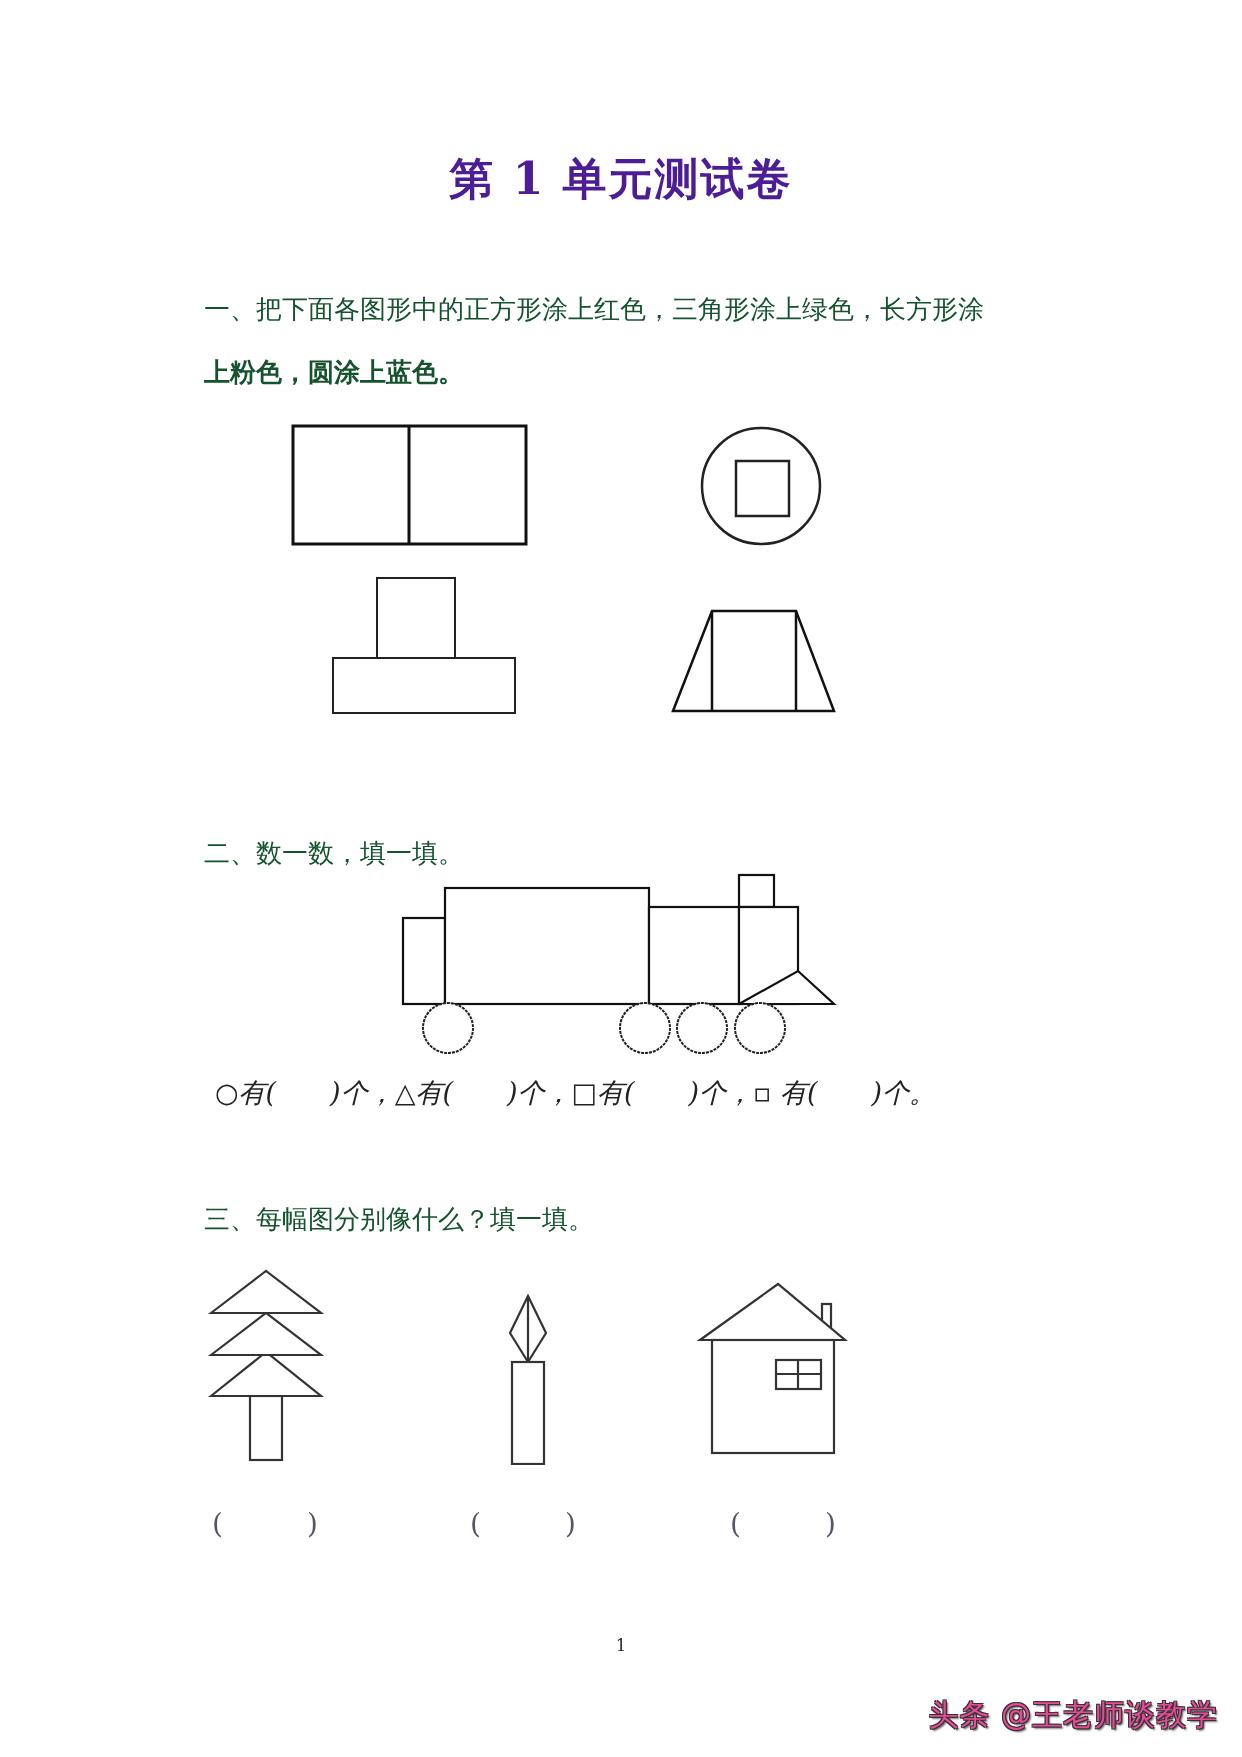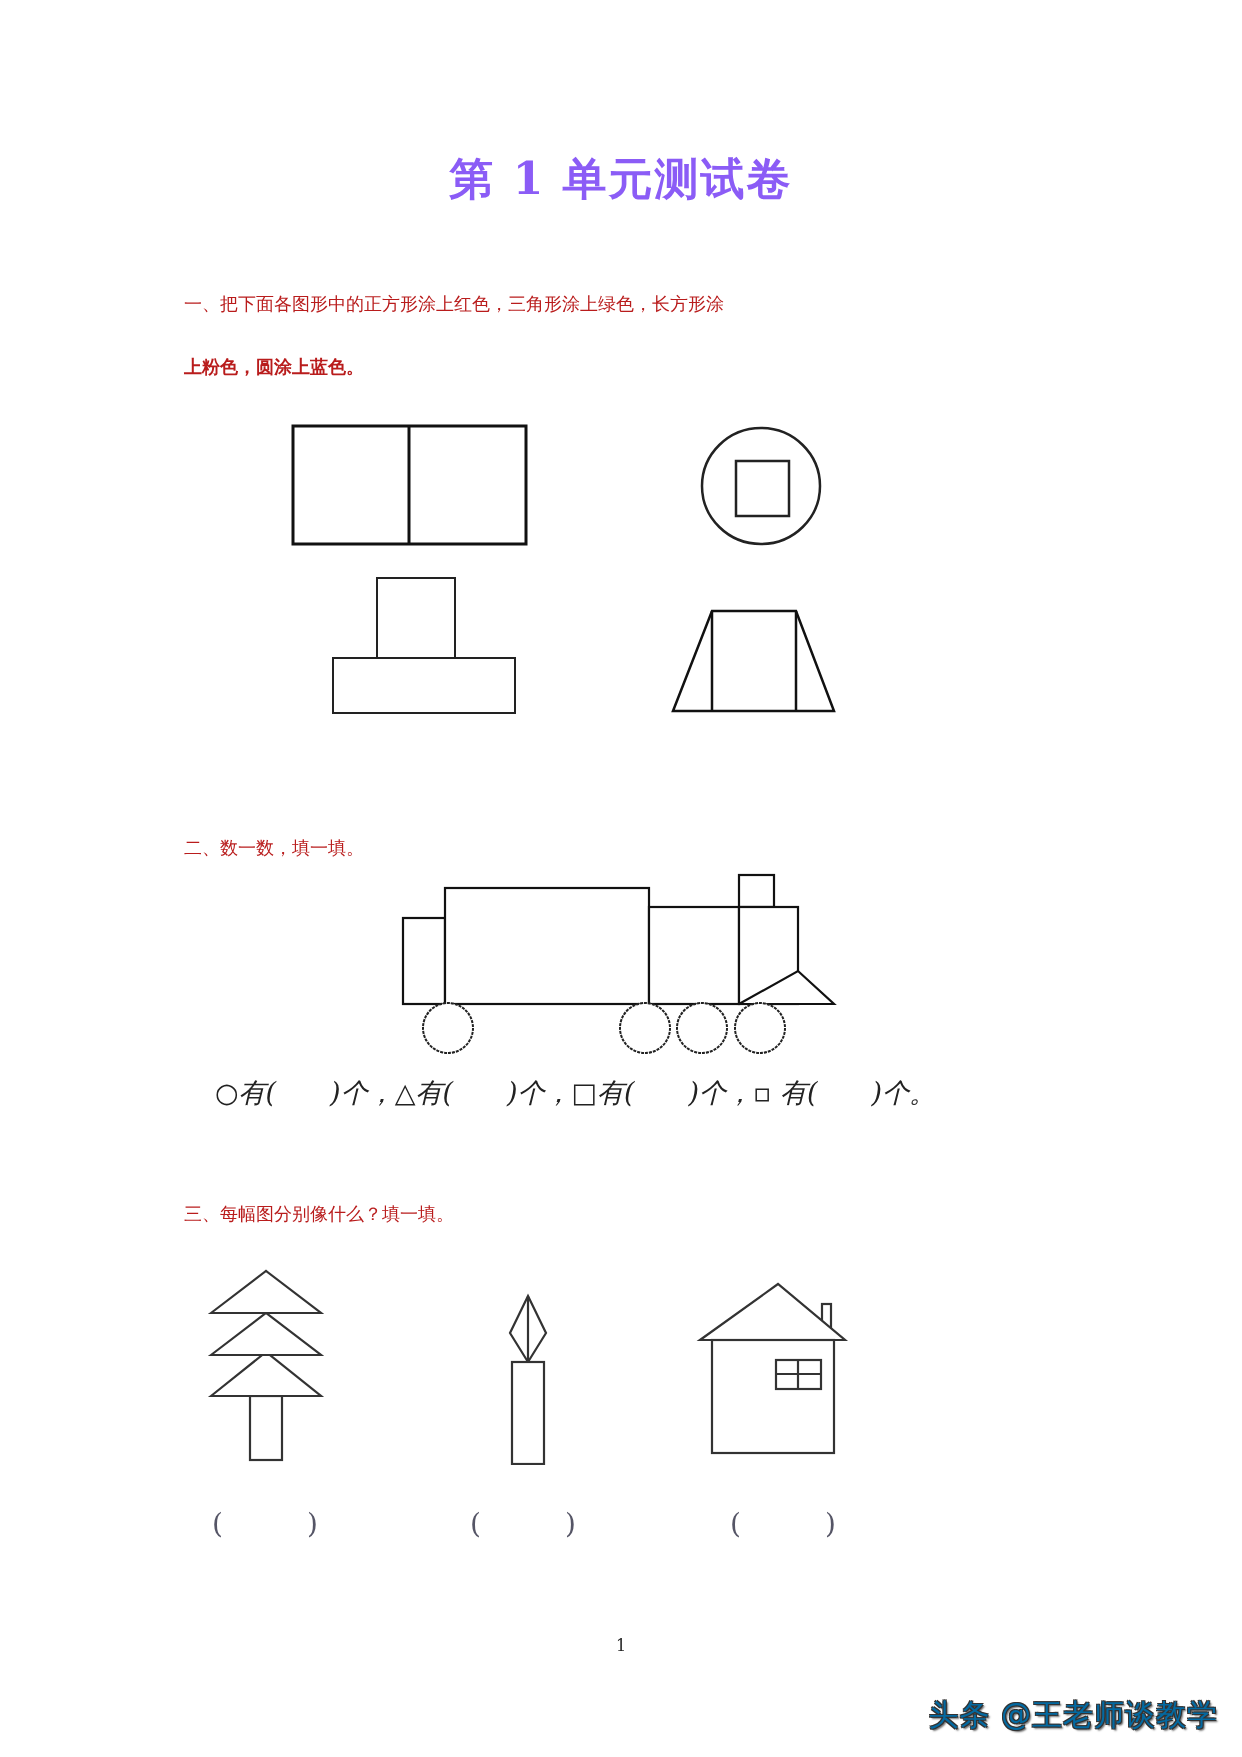--- a/index.html
+++ b/index.html
@@ -1,24 +1,24 @@
 <!DOCTYPE html>
 <html><head>
 <meta charset="utf-8">
 <style>
   html, body { margin: 0; padding: 0; background: #ffffff; }
   body { width: 1242px; height: 1757px; position: relative; overflow: hidden; font-family: "DejaVu Serif", "Liberation Serif", serif; color: #1a1a1a; }
   .abs { position: absolute; }
-  .title { left: 0; width: 1242px; top: 150px; text-align: center; font-size: 44px; font-weight: bold; letter-spacing: 2px; color: #8b5cf6; }
-  .q { left: 184px; font-size: 18px; color: #b91c1c; white-space: nowrap; }
+  .title { left: 0; width: 1242px; top: 150px; text-align: center; font-size: 44px; font-weight: bold; letter-spacing: 2px; color: #4c1d95; }
+  .q { left: 204px; font-size: 26px; color: #14532d; white-space: nowrap; }
   .fig { position: absolute; }
   .answer-line { left: 215px; top: 1075px; font-size: 27px; color: #222; white-space: nowrap; font-style: italic; }
   .paren { font-size: 28px; color: #556; }
   .page-num { left: 0; width: 1242px; top: 1636px; text-align: center; font-size: 16px; color: #222; }
-  .watermark { right: 24px; top: 1695px; font-family: "DejaVu Sans", "Liberation Sans", sans-serif; font-size: 30px; color: #0369a1; text-shadow: 1px 1px 0 #333, -1px -1px 0 #333, 1px -1px 0 #333, -1px 1px 0 #333, 2px 2px 2px #555; letter-spacing: 1px; }
+  .watermark { right: 24px; top: 1695px; font-family: "DejaVu Sans", "Liberation Sans", sans-serif; font-size: 30px; color: #ec4899; text-shadow: 1px 1px 0 #333, -1px -1px 0 #333, 1px -1px 0 #333, -1px 1px 0 #333, 2px 2px 2px #555; letter-spacing: 1px; }
 </style>
 </head>
 <body>
 
 <div class="abs title">第 1 单元测试卷</div>
 
 <div class="abs q" style="top:292px;">一、把下面各图形中的正方形涂上红色，三角形涂上绿色，长方形涂</div>
 <div class="abs q" style="top:355px;font-weight:bold;">上粉色，圆涂上蓝色。</div>
 
 <svg class="fig" style="left:285px;top:420px;" width="250" height="130">

